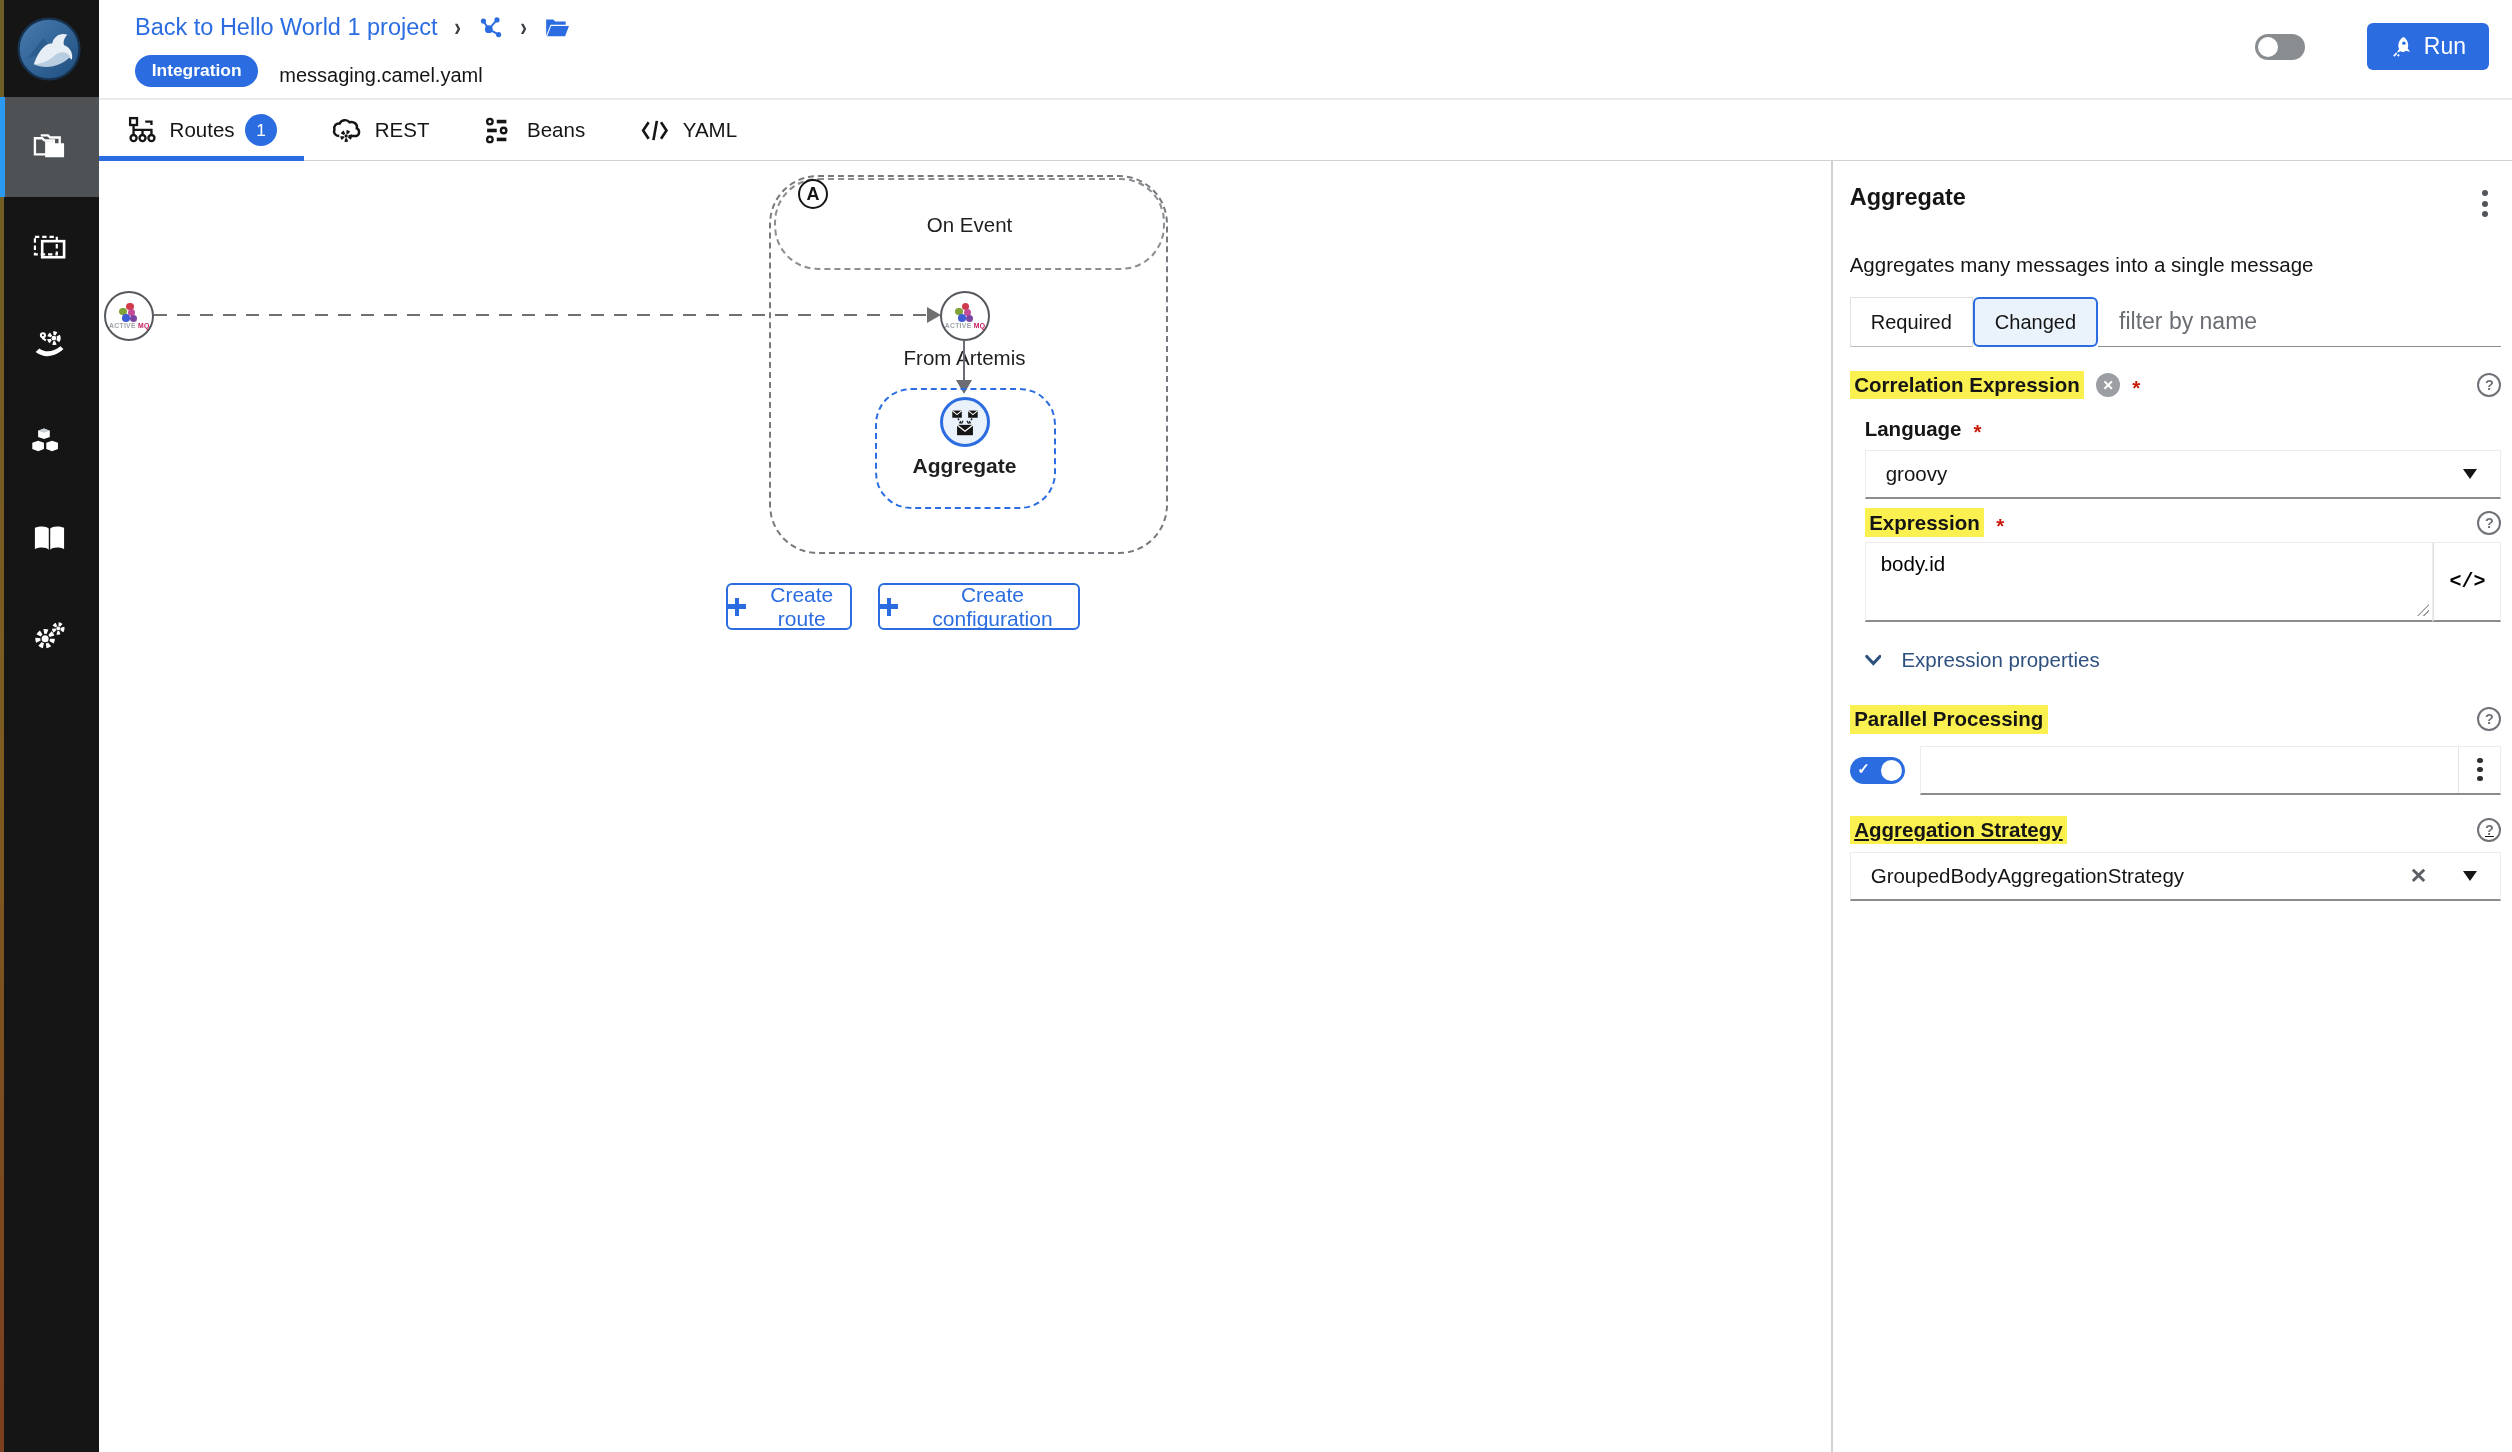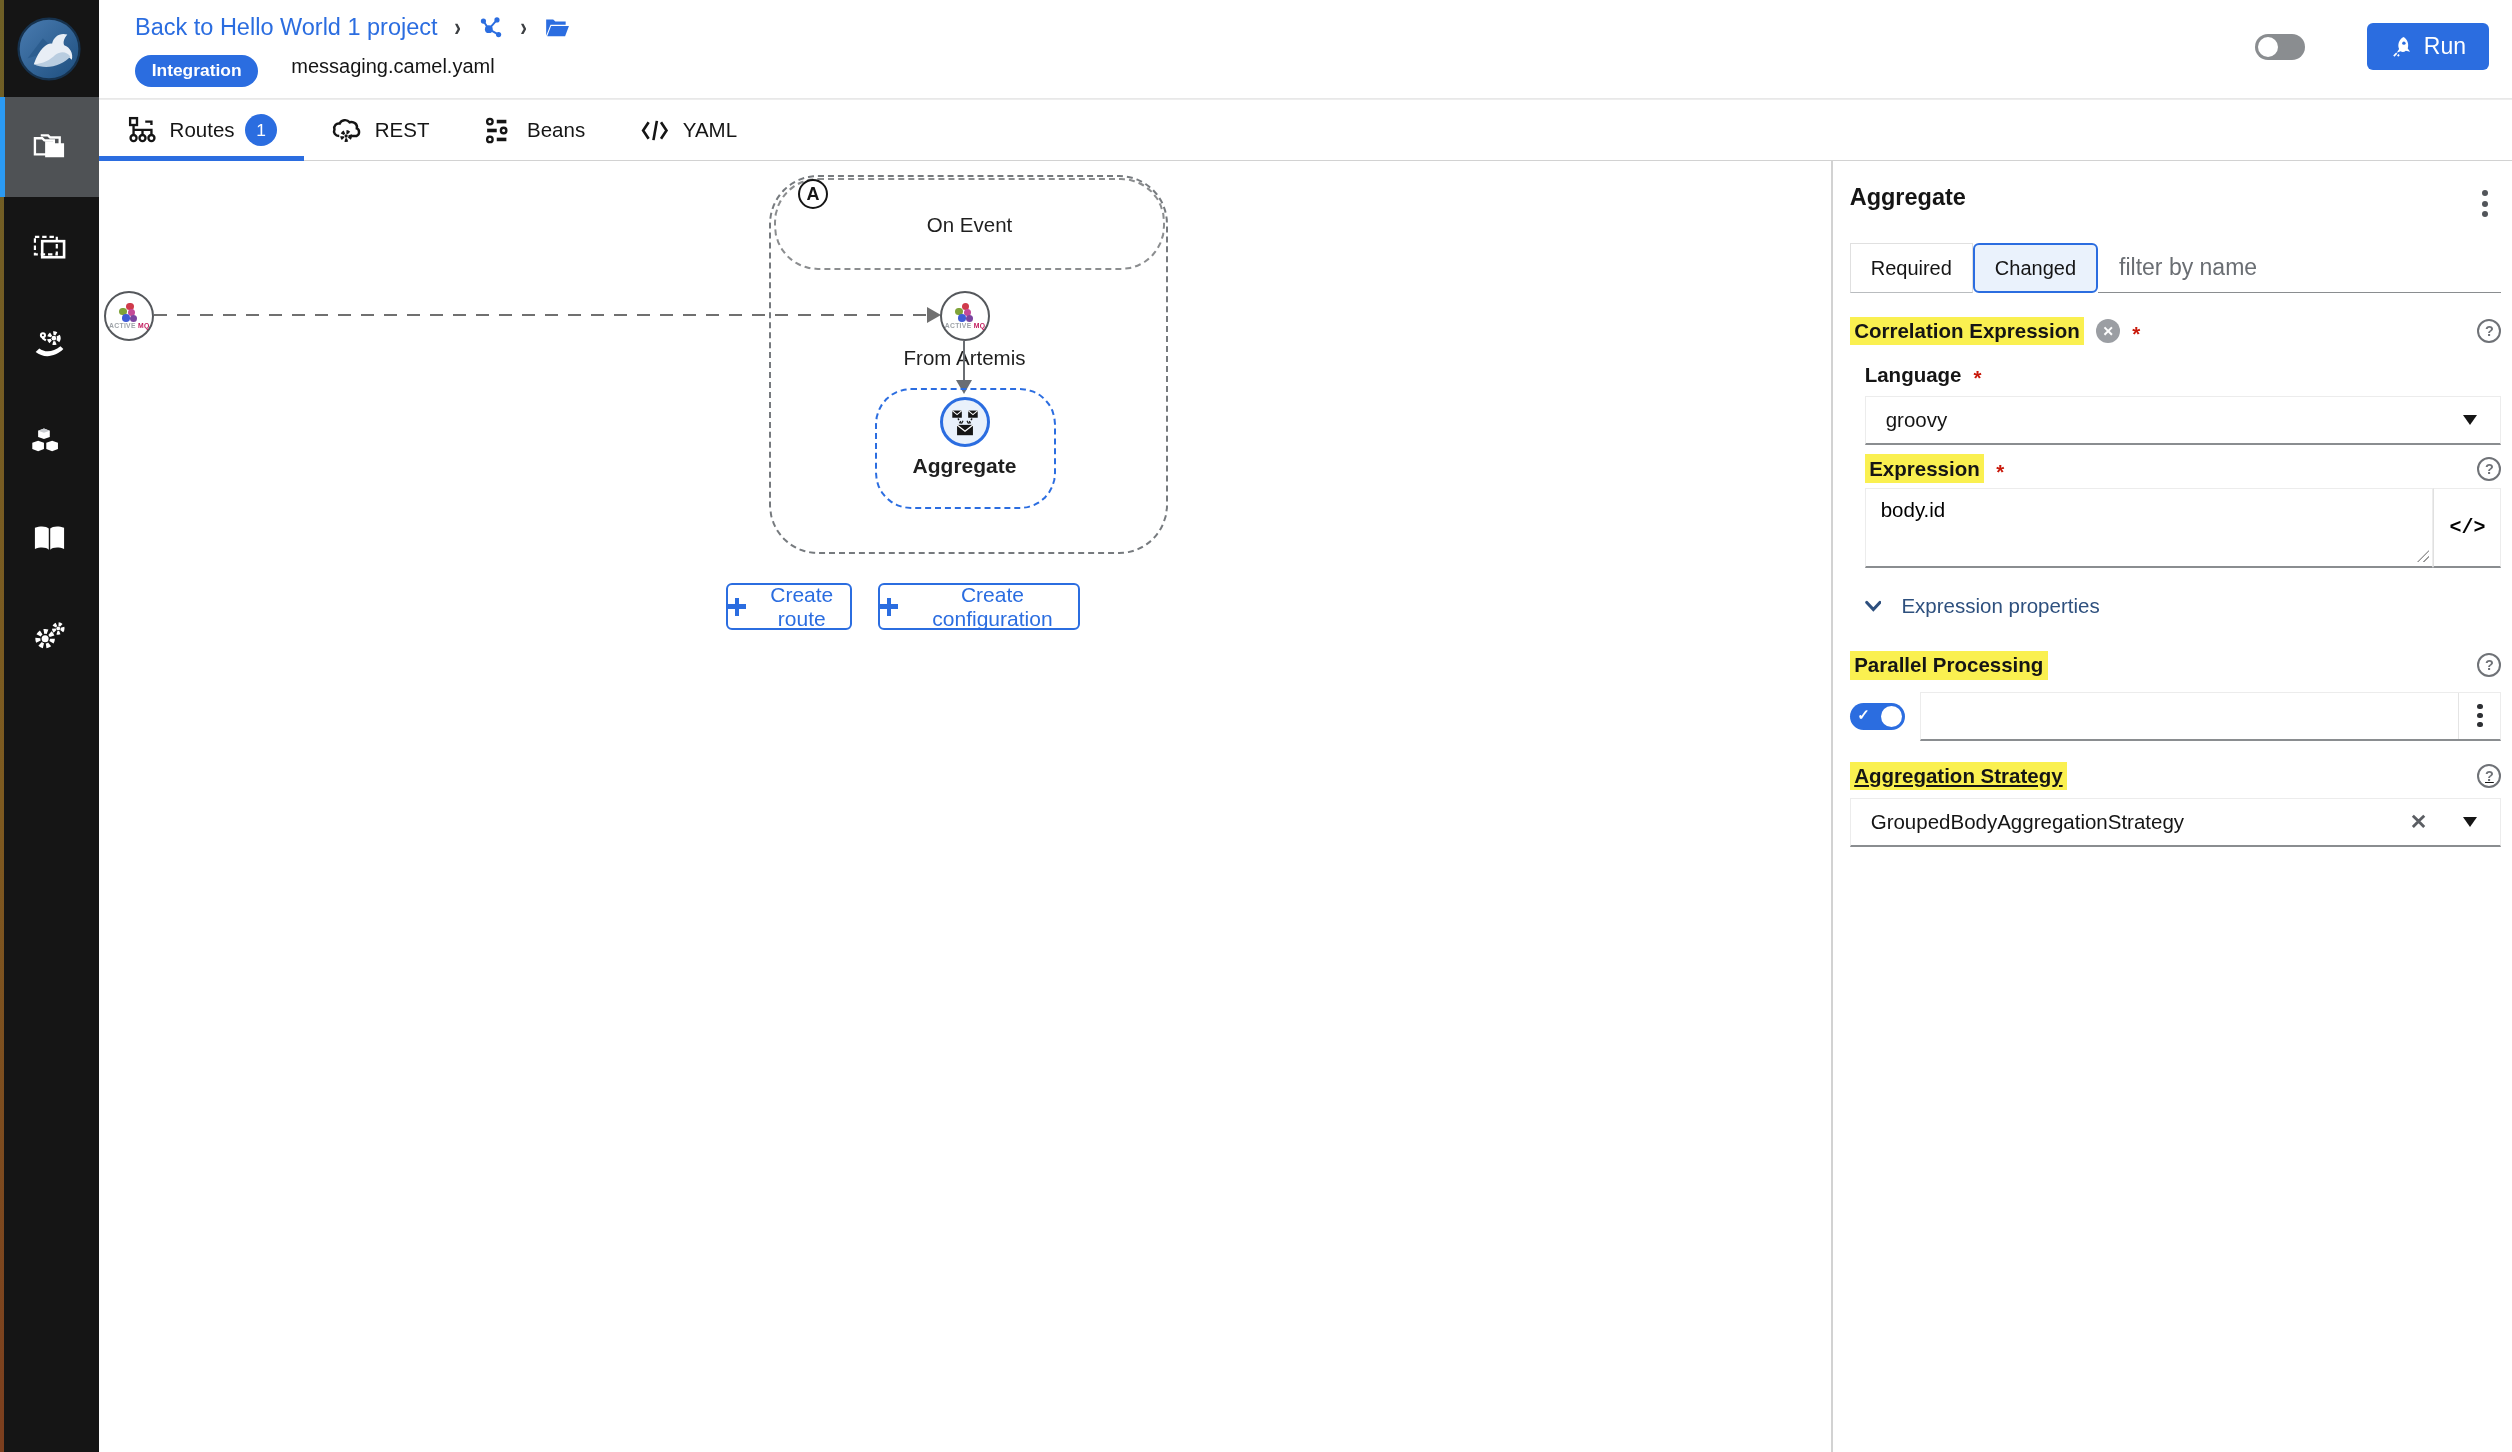--- a/index.html
+++ b/index.html
@@ -16,21 +16,21 @@
   .nav-item.active { background:#4f5255; }
   .nav-item.active::before { content:""; position:absolute; left:0; top:0; width:5.3px; height:100%; background:#2b9af3; }
   .nav-item svg { width:35px; height:30px; }
 
   
   .header { position:absolute; left:99px; top:0; right:0; height:99px; background:#fff; border-bottom:1.5px solid #e8e8e8; }
   .crumbs { position:absolute; left:36px; top:13.6px; display:flex; align-items:center; gap:16.7px; }
   .back-link { color:#2b6de0; font-size:23.5px; text-decoration:none; cursor:pointer; }
   .crumb-sep { color:#3c3f42; font-size:20px; font-weight:700; transform:scaleY(1.25); }
   .crumb-ic { width:26px; height:26px; }
-  .subrow { position:absolute; left:36px; top:55px; display:flex; align-items:flex-start; gap:33px; }
+  .subrow { position:absolute; left:36px; top:55px; display:flex; align-items:flex-end; gap:21px; }
   .badge-pill { background:#2b6de0; color:#fff; font-size:17.4px; font-weight:700; padding:5.3px 16.7px; border-radius:18px; }
   .filename { font-size:20px; color:#151515; }
   .hdr-right { position:absolute; right:23px; top:23px; display:flex; align-items:center; gap:62px; }
   .mini-toggle { width:50px; height:26px; border-radius:13px; background:#8a8d90; position:relative; cursor:pointer; }
   .mini-toggle .knob { position:absolute; left:3px; top:3px; width:20px; height:20px; border-radius:50%; background:#fff; }
   .run-btn { display:flex; align-items:center; gap:10.6px; background:#2b6de0; color:#fff; font-size:23px;
     border:none; border-radius:6px; padding:10px 23px; cursor:pointer; }
 
   
   .tabbar { position:absolute; left:99px; top:99px; right:0; height:62px; background:#fff;
@@ -342,20 +342,21 @@
 
     <div class="panel-title-row">
       <h2 class="panel-title">Aggregate</h2>
       <button class="kebab">
           <i></i>
           <i></i>
           <i></i>
         </button>
     </div>
 
+    <p class="panel-desc">Aggregates many messages into a single message</p>
 
 
     <div class="toolbar">
       <button class="seg-btn">Required</button>
       <button class="seg-btn selected">Changed</button>
       <input class="filter-input" placeholder="filter by name" style="">
     </div>
 
     <div class="label-row mt30">
       <span class="hl">Correlation Expression</span>

